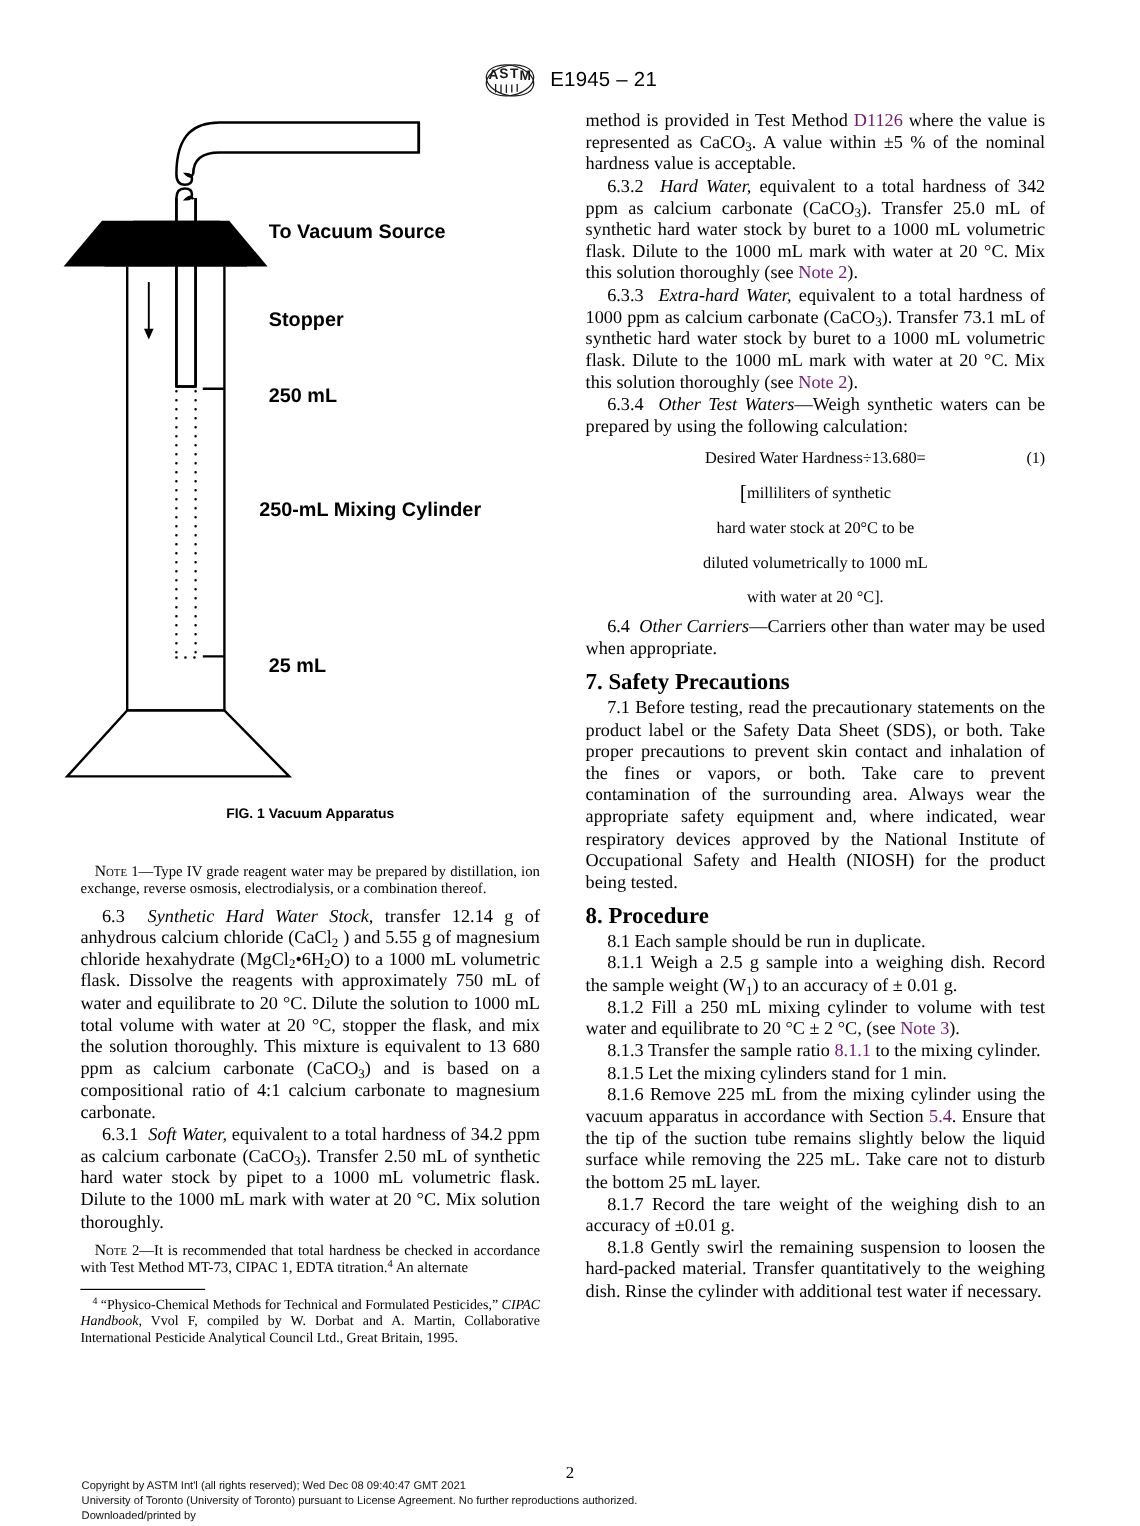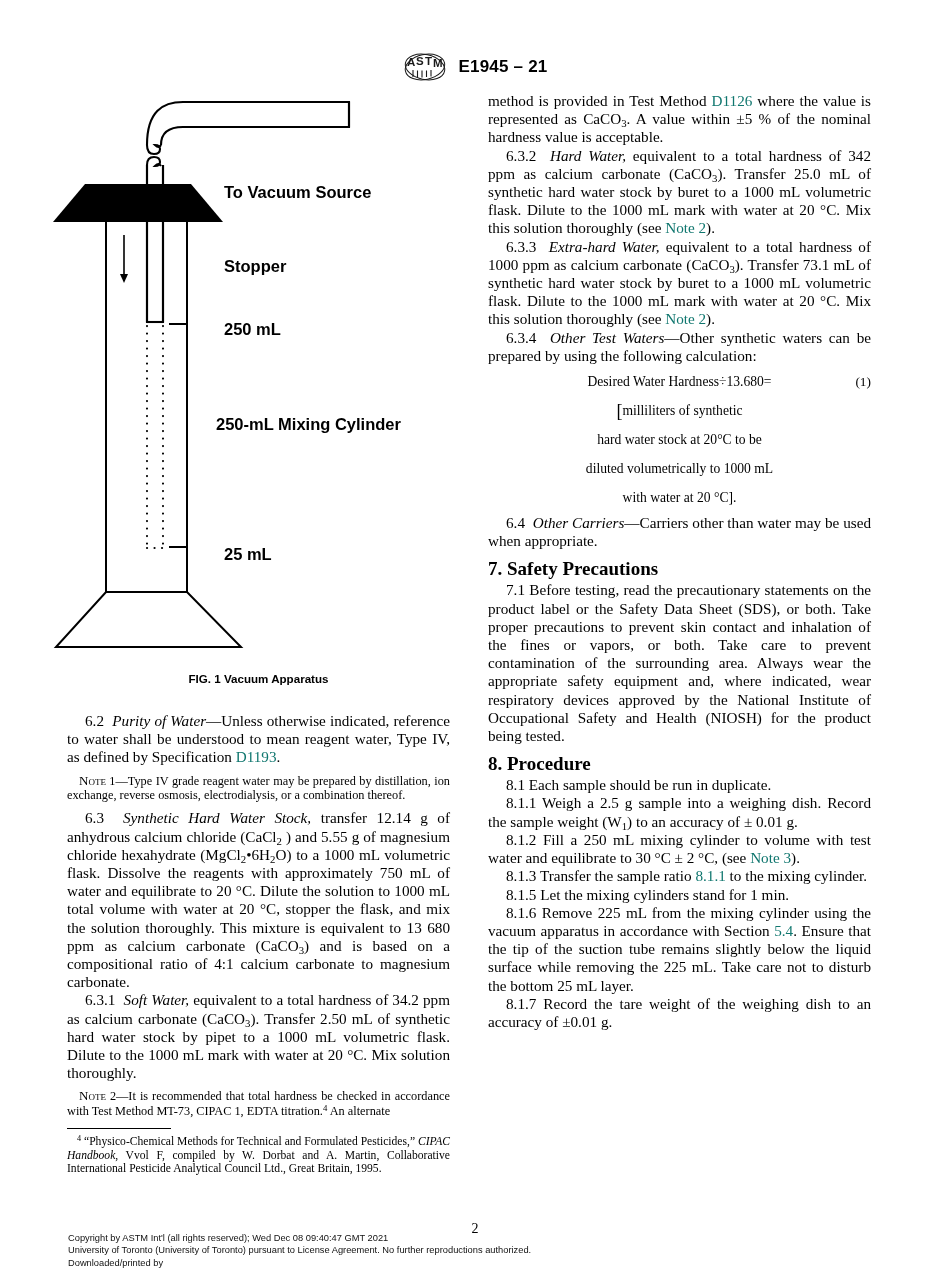--- a/index.html
+++ b/index.html
@@ -14,37 +14,37 @@
   .page{position:relative;width:950px;height:1272px;}
 
   
   .header{
     position:absolute;top:52px;left:0;width:950px;
     display:flex;justify-content:center;align-items:center;gap:12px;
   }
   .astm-logo{width:44px;height:30px;display:block;}
   .std-desig{
     font-family:"Liberation Sans", sans-serif;
-    font-weight:bold;font-size:17px;letter-spacing:.2px;
+    font-weight:normal;font-size:17px;letter-spacing:.2px;
   }
 
   
   .col{position:absolute;top:92px;width:383px;}
   .col-left{left:67px;}
   .col-right{left:488px;}
 
   p{margin:0;text-align:justify;text-justify:inter-word;}
   .body-p{
     font-size:15.2px;line-height:18.2px;
     text-indent:18px;margin-bottom:0px;
     -webkit-hyphens:auto;hyphens:auto;
   }
   .body-p.noindent{text-indent:0;}
   .it{font-style:italic;}
-  .red{color:#0f766e;}
+  .red{color:#701a75;}
   sub{font-size:71%;vertical-align:-0.28em;line-height:0;}
   sup{font-size:71%;vertical-align:0.5em;line-height:0;}
 
   .note{
     font-size:12.3px;line-height:14.4px;text-align:justify;
     text-indent:12px;margin-top:7px;margin-bottom:7px;
   }
   .note .nlab{font-variant:small-caps;font-size:13px;}
 
   .sec-head{
@@ -172,21 +172,20 @@
       <text x="173" y="180" font-family="Liberation Sans, sans-serif" font-weight="bold" font-size="16.5" fill="#000">Stopper</text>
       <text x="173" y="243" font-family="Liberation Sans, sans-serif" font-weight="bold" font-size="16.5" fill="#000">250 mL</text>
       <text x="165" y="338" font-family="Liberation Sans, sans-serif" font-weight="bold" font-size="16.5" fill="#000">250-mL Mixing Cylinder</text>
       <text x="173" y="468" font-family="Liberation Sans, sans-serif" font-weight="bold" font-size="16.5" fill="#000">25 mL</text>
     </svg>
   </div>
   <div class="fig-cap">FIG. 1 Vacuum Apparatus</div>
 
   <div class="col col-left" style="top:712px;">
 
-    <p class="body-p"><span>6.2</span>&nbsp; <span class="it">Purity of Water</span><span>—Unless otherwise indicated, reference to water shall be understood to mean reagent water, Type IV, as defined by Specification </span><span class="red">D1193</span><span>.</span></p>
 
     <p class="note"><span class="nlab">Note</span><span> 1—</span><span>Type IV grade reagent water may be prepared by distillation, ion exchange, reverse osmosis, electrodialysis, or a combination thereof.</span></p>
 
     <p class="body-p"><span>6.3</span>&nbsp; <span class="it">Synthetic Hard Water Stock,</span><span> transfer 12.14 g of anhydrous calcium chloride (CaCl</span><sub>2</sub><span> ) and 5.55 g of magnesium chloride hexahydrate (MgCl</span><sub>2</sub><span>•6H</span><sub>2</sub><span>O) to a 1000 mL volumetric flask. Dissolve the reagents with approximately 750 mL of water and equilibrate to 20 °C. Dilute the solution to 1000 mL total volume with water at 20 °C, stopper the flask, and mix the solution thoroughly. This mixture is equivalent to 13 680 ppm as calcium carbonate (CaCO</span><sub>3</sub><span>) and is based on a compositional ratio of 4:1 calcium carbonate to magnesium carbonate.</span></p>
 
     <p class="body-p"><span>6.3.1</span>&nbsp; <span class="it">Soft Water,</span><span> equivalent to a total hardness of 34.2 ppm as calcium carbonate (CaCO</span><sub>3</sub><span>). Transfer 2.50 mL of synthetic hard water stock by pipet to a 1000 mL volumetric flask. Dilute to the 1000 mL mark with water at 20 °C. Mix solution thoroughly.</span></p>
 
     <p class="note"><span class="nlab">Note</span><span> 2—</span><span>It is recommended that total hardness be checked in accordance with Test Method MT-73, CIPAC 1, EDTA titration.</span><sup>4</sup><span> An alternate</span></p>
 
     <div class="fn-rule"></div>
@@ -195,21 +194,21 @@
   </div>
 
   <div class="col col-right">
 
     <p class="body-p noindent"><span>method is provided in Test Method </span><span class="red">D1126</span><span> where the value is represented as CaCO</span><sub>3</sub><span>. A value within ±5 % of the nominal hardness value is acceptable.</span></p>
 
     <p class="body-p"><span>6.3.2</span>&nbsp; <span class="it">Hard Water,</span><span> equivalent to a total hardness of 342 ppm as calcium carbonate (CaCO</span><sub>3</sub><span>). Transfer 25.0 mL of synthetic hard water stock by buret to a 1000 mL volumetric flask. Dilute to the 1000 mL mark with water at 20 °C. Mix this solution thoroughly (see </span><span class="red">Note 2</span><span>).</span></p>
 
     <p class="body-p"><span>6.3.3</span>&nbsp; <span class="it">Extra-hard Water,</span><span> equivalent to a total hardness of 1000 ppm as calcium carbonate (CaCO</span><sub>3</sub><span>). Transfer 73.1 mL of synthetic hard water stock by buret to a 1000 mL volumetric flask. Dilute to the 1000 mL mark with water at 20 °C. Mix this solution thoroughly (see </span><span class="red">Note 2</span><span>).</span></p>
 
-    <p class="body-p"><span>6.3.4</span>&nbsp; <span class="it">Other Test Waters</span><span>—Other synthetic waters can be prepared by using the following calculation:</span></p>
+    <p class="body-p"><span>6.3.4</span>&nbsp; <span class="it">Other Test Waters</span><span>—Weigh synthetic waters can be prepared by using the following calculation:</span></p>
 
     <div class="eqblock">
       <div class="eqline">
         <span>Desired Water Hardness÷13.680=</span>
         <span class="eqnum">(1)</span>
       </div>
       <div class="eqline"><span class="brk">[</span><span>milliliters of synthetic</span></div>
       <div class="eqline">hard water stock at 20°C to be</div>
       <div class="eqline">diluted volumetrically to 1000 mL</div>
       <div class="eqline">with water at 20 °C].</div>
@@ -220,32 +219,33 @@
     <p class="sec-head">7.  Safety Precautions</p>
 
     <p class="body-p"><span>7.1</span><span> Before testing, read the precautionary statements on the product label or the Safety Data Sheet (SDS), or both. Take proper precautions to prevent skin contact and inhalation of the fines or vapors, or both. Take care to prevent contamination of the surrounding area. Always wear the appropriate safety equipment and, where indicated, wear respiratory devices approved by the National Institute of Occupational Safety and Health (NIOSH) for the product being tested.</span></p>
 
     <p class="sec-head">8.  Procedure</p>
 
     <p class="body-p"><span>8.1</span><span> Each sample should be run in duplicate.</span></p>
 
     <p class="body-p"><span>8.1.1</span><span> Weigh a 2.5 g sample into a weighing dish. Record the sample weight (W</span><sub>1</sub><span>) to an accuracy of ± 0.01 g.</span></p>
 
-    <p class="body-p"><span>8.1.2</span><span> Fill a 250 mL mixing cylinder to volume with test water and equilibrate to 30 °C ± 2 °C, (see </span><span class="red">Note 3</span><span>).</span></p>
+    <p class="body-p"><span>8.1.2</span><span> Fill a 250 mL mixing cylinder to volume with test water and equilibrate to 20 °C ± 2 °C, (see </span><span class="red">Note 3</span><span>).</span></p>
 
 
     <p class="body-p"><span>8.1.3</span><span> Transfer the sample ratio </span><span class="red">8.1.1</span><span> to the mixing cylinder.</span></p>
 
 
     <p class="body-p"><span>8.1.5</span><span> Let the mixing cylinders stand for 1 min.</span></p>
 
     <p class="body-p"><span>8.1.6</span><span> Remove 225 mL from the mixing cylinder using the vacuum apparatus in accordance with Section </span><span class="red">5.4</span><span>. Ensure that the tip of the suction tube remains slightly below the liquid surface while removing the 225 mL. Take care not to disturb the bottom 25 mL layer.</span></p>
 
     <p class="body-p"><span>8.1.7</span><span> Record the tare weight of the weighing dish to an accuracy of ±0.01 g.</span></p>
 
+    <p class="body-p"><span>8.1.8</span><span> Gently swirl the remaining suspension to loosen the hard-packed material. Transfer quantitatively to the weighing dish. Rinse the cylinder with additional test water if necessary.</span></p>
   </div>
 
   <div class="pagenum">2</div>
   <div class="footer">
     <div>Copyright by ASTM Int'l (all rights reserved); Wed Dec 08 09:40:47 GMT 2021</div>
     <div>University of Toronto (University of Toronto) pursuant to License Agreement. No further reproductions authorized.</div>
     <div>Downloaded/printed by</div>
   </div>
 
 </div>

